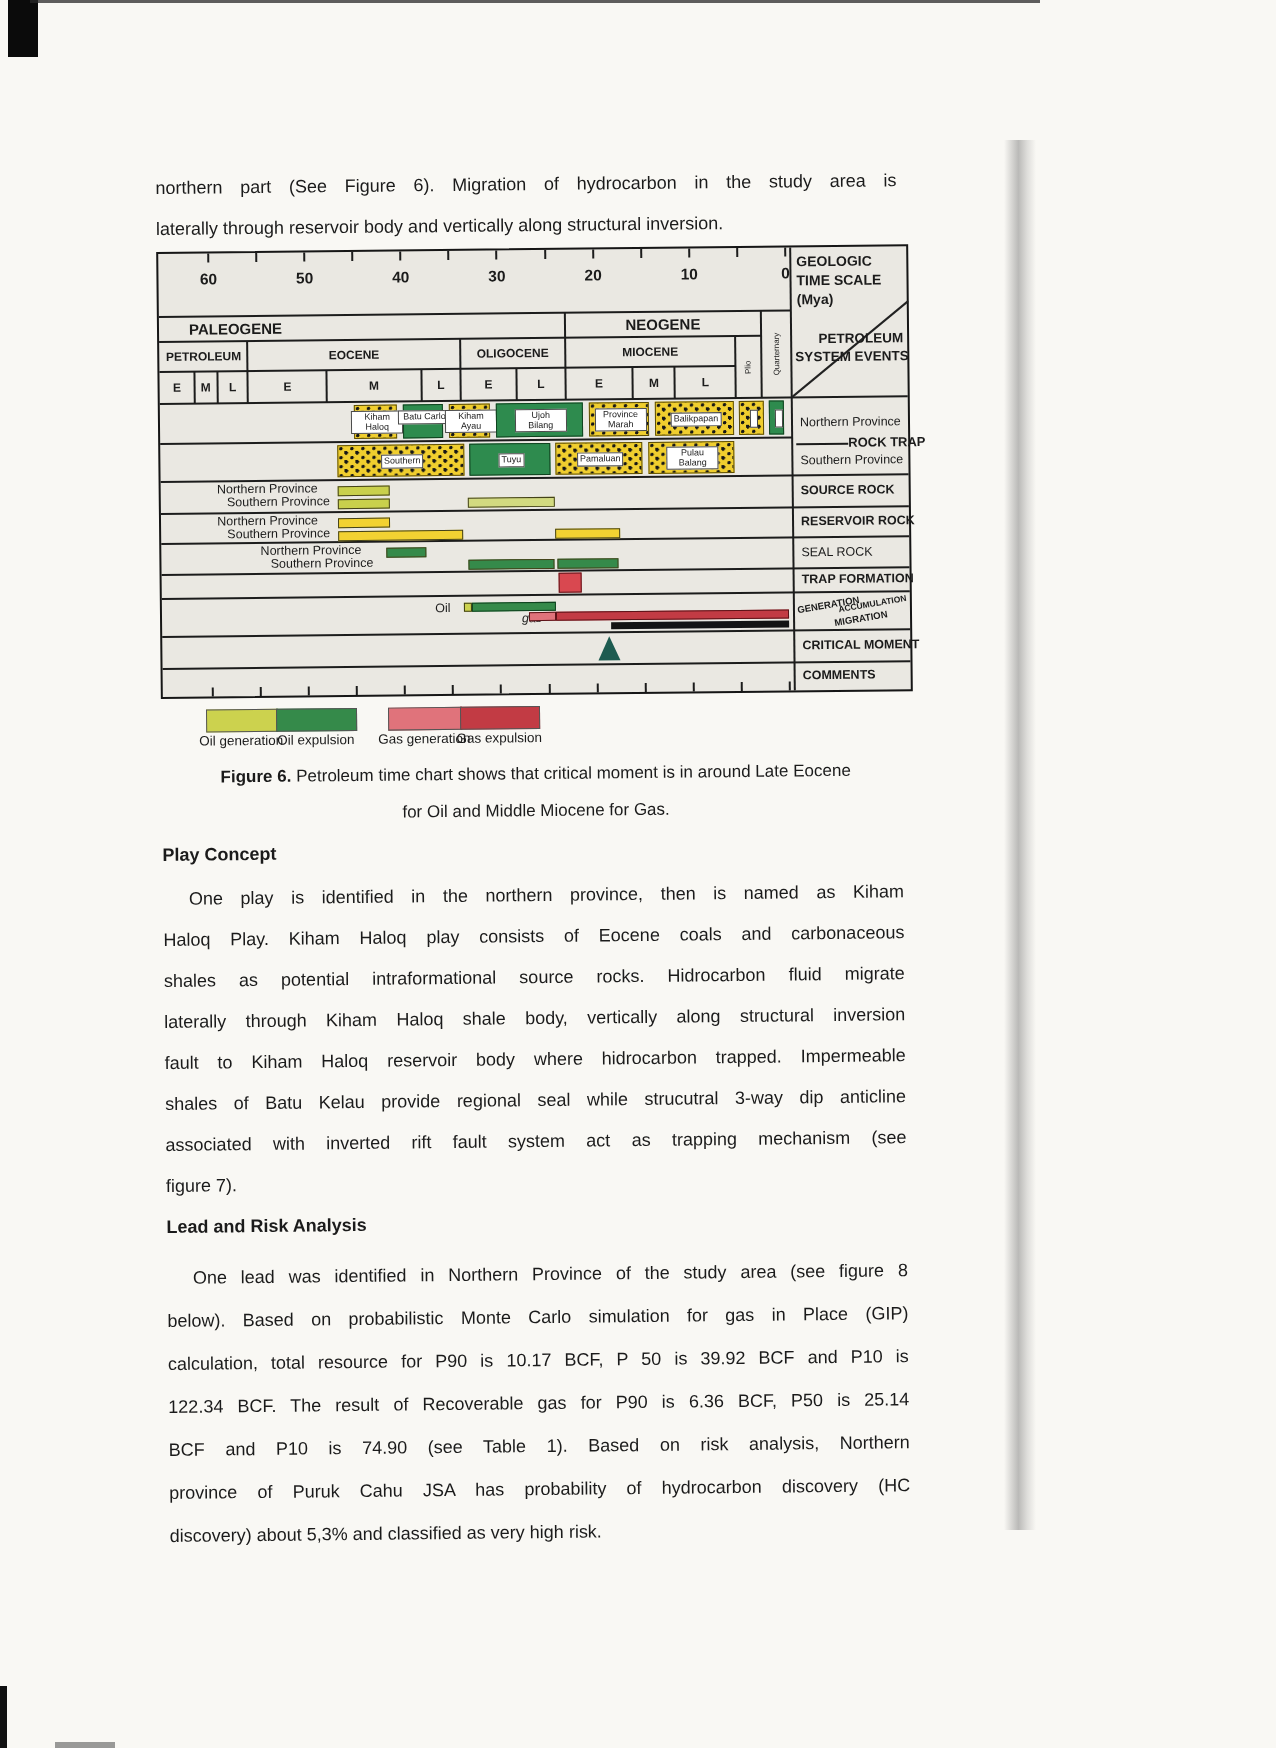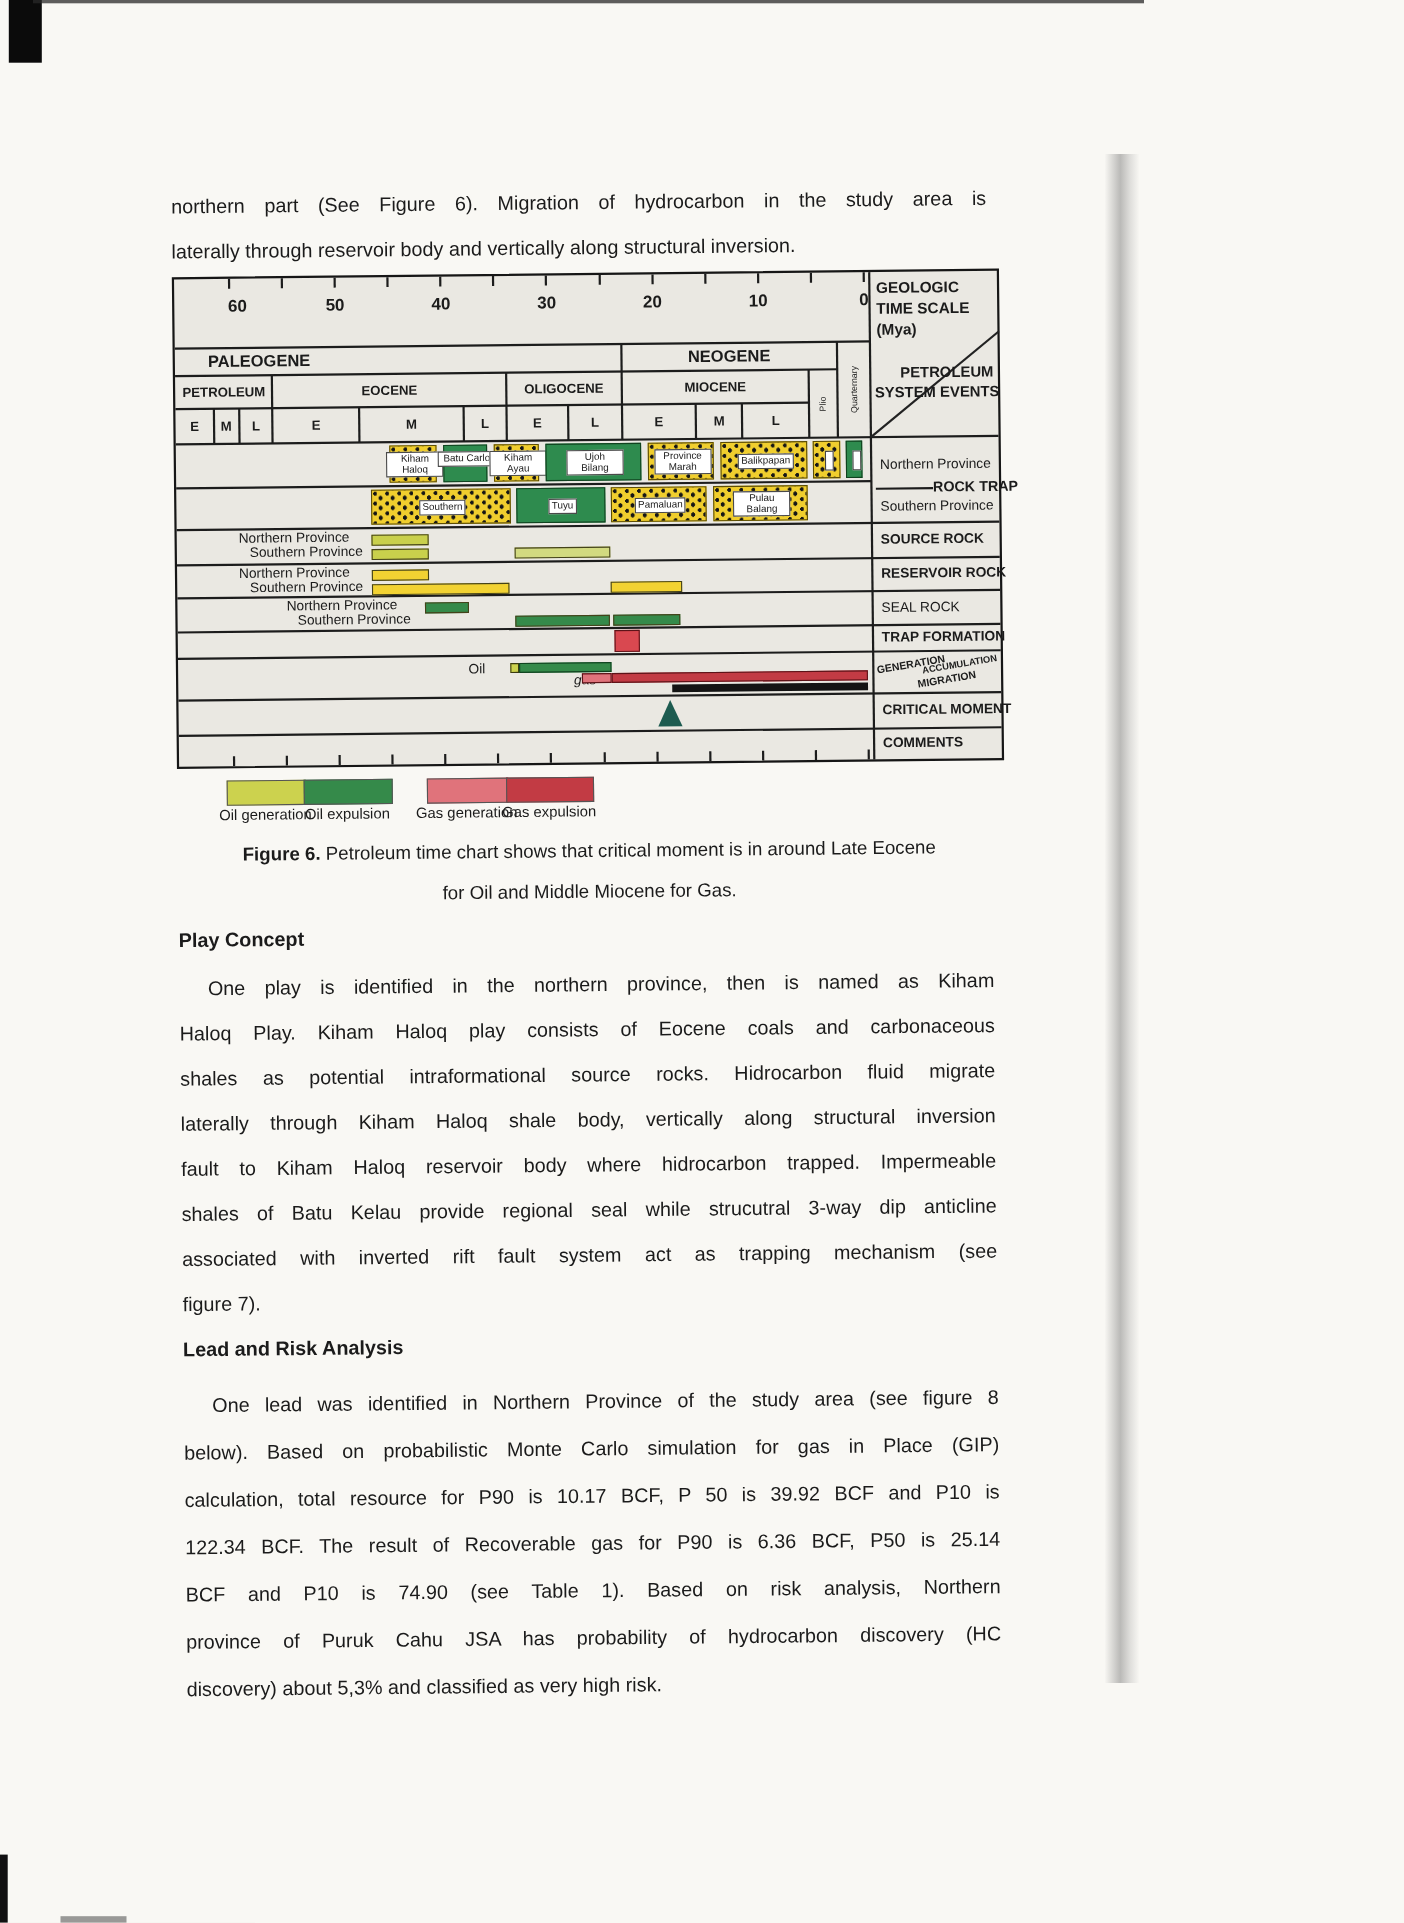--- a/index.html
+++ b/index.html
@@ -66,21 +66,21 @@
         <div style="position: absolute; left: 241.32px; top: 0px; width: 2px; height: 9px; background: rgb(28, 28, 28);"></div>
         <div style="position: absolute; left: 241.32px; top: 434px; width: 2px; height: 9px; background: rgb(28, 28, 28);"></div>
         <div style="position: absolute; left: 193.235px; top: 0px; width: 2px; height: 9px; background: rgb(28, 28, 28);"></div>
         <div style="position: absolute; left: 193.235px; top: 434px; width: 2px; height: 9px; background: rgb(28, 28, 28);"></div>
         <div style="position: absolute; left: 145.15px; top: 0px; width: 2px; height: 9px; background: rgb(28, 28, 28);"></div>
         <div style="position: absolute; left: 145.15px; top: 434px; width: 2px; height: 9px; background: rgb(28, 28, 28);"></div>
         <div style="position: absolute; left: 97.065px; top: 0px; width: 2px; height: 9px; background: rgb(28, 28, 28);"></div>
         <div style="position: absolute; left: 97.065px; top: 434px; width: 2px; height: 9px; background: rgb(28, 28, 28);"></div>
         <div style="position: absolute; left: 48.98px; top: 0px; width: 2px; height: 9px; background: rgb(28, 28, 28);"></div>
         <div style="position: absolute; left: 48.98px; top: 434px; width: 2px; height: 9px; background: rgb(28, 28, 28);"></div>
-        <div style="position: absolute; left: 33.98px; top: 17px; width: 32px; text-align: right; font-size: 15.5px; font-weight: 600;">60</div>
+        <div style="position: absolute; left: 33.98px; top: 17px; width: 32px; text-align: center; font-size: 15.5px; font-weight: 600;">60</div>
         <div style="position: absolute; left: 130.15px; top: 17px; width: 32px; text-align: center; font-size: 15.5px; font-weight: 600;">50</div>
         <div style="position: absolute; left: 226.32px; top: 17px; width: 32px; text-align: center; font-size: 15.5px; font-weight: 600;">40</div>
         <div style="position: absolute; left: 322.49px; top: 17px; width: 32px; text-align: center; font-size: 15.5px; font-weight: 600;">30</div>
         <div style="position: absolute; left: 418.66px; top: 17px; width: 32px; text-align: center; font-size: 15.5px; font-weight: 600;">20</div>
         <div style="position: absolute; left: 514.83px; top: 17px; width: 32px; text-align: center; font-size: 15.5px; font-weight: 600;">10</div>
         <div style="position: absolute; left: 611px; top: 17px; width: 32px; text-align: center; font-size: 15.5px; font-weight: 600;">0</div>
         <div style="position: absolute; left: -0.0284px; top: 63px; width: 405.837px; height: 25px; display: flex; align-items: center; font-size: 15px; font-weight: 600; padding-left: 30px;">PALEOGENE</div>
         <div style="position: absolute; left: 405.809px; top: 63px; width: 196.187px; height: 25px; display: flex; align-items: center; font-size: 15px; font-weight: 600; justify-content: center;">NEOGENE</div>
         <div style="position: absolute; left: -0.0284px; top: 88px; width: 88.4764px; height: 30px; display: flex; align-items: center; justify-content: center; font-size: 12px; font-weight: 600;">PETROLEUM</div>
         <div style="position: absolute; left: 88.448px; top: 88px; width: 212.536px; height: 30px; display: flex; align-items: center; justify-content: center; font-size: 12px; font-weight: 600;">EOCENE</div>
@@ -161,21 +161,21 @@
         <div style="position: absolute; left: 176.924px; top: 266px; width: 51.9318px; height: 10px; background: rgb(242, 210, 50); border: 1px solid rgb(68, 66, 26); box-sizing: border-box;"></div>
         <div style="position: absolute; left: 19px; top: 274px; width: 150px; text-align: right; font-size: 12.5px; white-space: nowrap;">Southern Province</div>
         <div style="position: absolute; left: 176.924px; top: 279px; width: 125.021px; height: 10px; background: rgb(242, 210, 50); border: 1px solid rgb(68, 66, 26); box-sizing: border-box;"></div>
         <div style="position: absolute; left: 394.269px; top: 279px; width: 64.4339px; height: 10px; background: rgb(242, 210, 50); border: 1px solid rgb(68, 66, 26); box-sizing: border-box;"></div>
         <div style="position: absolute; left: 50px; top: 291px; width: 150px; text-align: right; font-size: 12.5px; white-space: nowrap;">Northern Province</div>
         <div style="position: absolute; left: 225.009px; top: 296px; width: 40.3914px; height: 10px; background: rgb(53, 138, 74); border: 1px solid rgb(68, 66, 26); box-sizing: border-box;"></div>
         <div style="position: absolute; left: 62px; top: 304px; width: 150px; text-align: right; font-size: 12.5px; white-space: nowrap;">Southern Province</div>
         <div style="position: absolute; left: 306.754px; top: 309px; width: 86.553px; height: 10px; background: rgb(53, 138, 74); border: 1px solid rgb(68, 66, 26); box-sizing: border-box;"></div>
         <div style="position: absolute; left: 396.192px; top: 309px; width: 60.5871px; height: 10px; background: rgb(53, 138, 74); border: 1px solid rgb(68, 66, 26); box-sizing: border-box;"></div>
         <div style="position: absolute; left: 397.154px; top: 323px; width: 23.0808px; height: 20px; background: rgb(217, 72, 80); border: 1px solid rgb(92, 19, 24); box-sizing: border-box;"></div>
-        <div style="position: absolute; left: 263.945px; top: 350px; width: 34px; text-align: left; font-size: 12.5px;">Oil</div>
+        <div style="position: absolute; left: 263.945px; top: 350px; width: 34px; text-align: center; font-size: 12.5px;">Oil</div>
         <div style="position: absolute; left: 301.945px; top: 352px; width: 7.6936px; height: 9px; background: rgb(204, 210, 78); border: 1px solid rgb(59, 59, 18); box-sizing: border-box;"></div>
         <div style="position: absolute; left: 309.639px; top: 352px; width: 84.6296px; height: 9px; background: rgb(53, 138, 74); border: 1px solid rgb(16, 66, 31); box-sizing: border-box;"></div>
         <div style="position: absolute; left: 332px; top: 361px; width: 48px; text-align: right; font-size: 12.5px; font-style: italic;">gas</div>
         <div style="position: absolute; left: 367.341px; top: 362px; width: 26.9276px; height: 9px; background: rgb(224, 115, 123); border: 1px solid rgb(92, 19, 24); box-sizing: border-box;"></div>
         <div style="position: absolute; left: 394.269px; top: 362px; width: 232.731px; height: 9px; background: rgb(194, 59, 68); border: 1px solid rgb(92, 19, 24); box-sizing: border-box;"></div>
         <div style="position: absolute; left: 449.086px; top: 373px; width: 177.914px; height: 7px; background: rgb(20, 20, 20);"></div>
         <div style="position: absolute; left: 436.162px; top: 387px; width: 0px; height: 0px; border-left: 11px solid transparent; border-right: 11px solid transparent; border-bottom: 24px solid rgb(29, 91, 80);"></div>
         <div style="position: absolute; left: 638px; top: 6px; font-size: 14px; font-weight: 600; white-space: nowrap;">GEOLOGIC</div>
         <div style="position: absolute; left: 638px; top: 25px; font-size: 14px; font-weight: 600; white-space: nowrap;">TIME SCALE</div>
         <div style="position: absolute; left: 638px; top: 44px; font-size: 14px; font-weight: 600; white-space: nowrap;">(Mya)</div>

